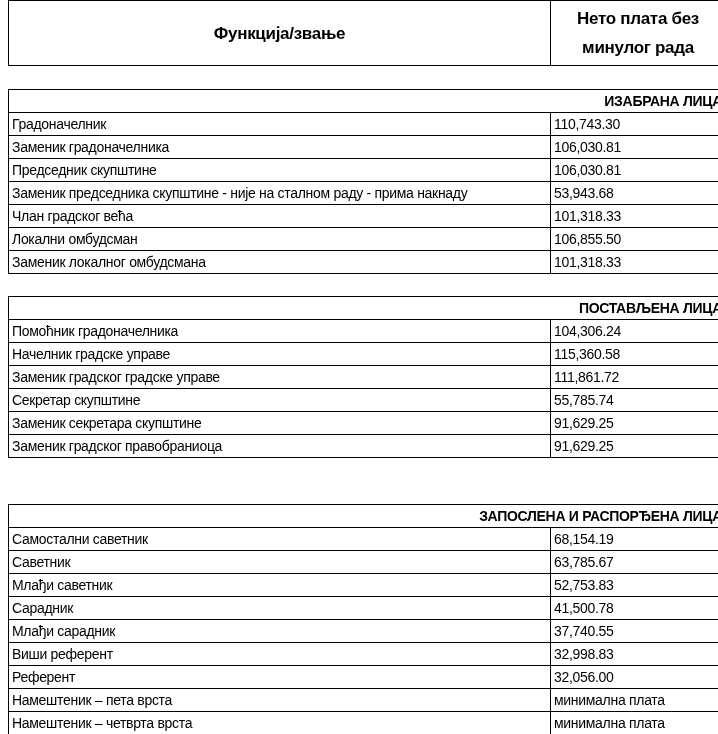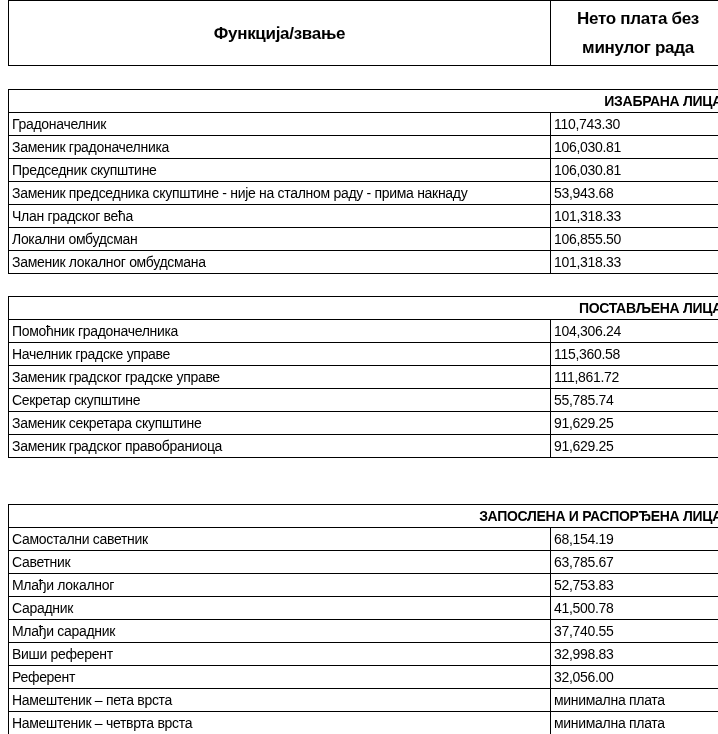--- a/index.html
+++ b/index.html
@@ -117,21 +117,21 @@
       </tr>
   <tr>
         <td>Самостални саветник</td>
         <td class="num">68,154.19</td>
       </tr>
   <tr>
         <td>Саветник</td>
         <td class="num">63,785.67</td>
       </tr>
   <tr>
-        <td>Млађи локалног</td>
+        <td>Млађи саветник</td>
         <td class="num">52,753.83</td>
       </tr>
   <tr>
         <td>Сарадник</td>
         <td class="num">41,500.78</td>
       </tr>
   <tr>
         <td>Млађи сарадник</td>
         <td class="num">37,740.55</td>
       </tr>

